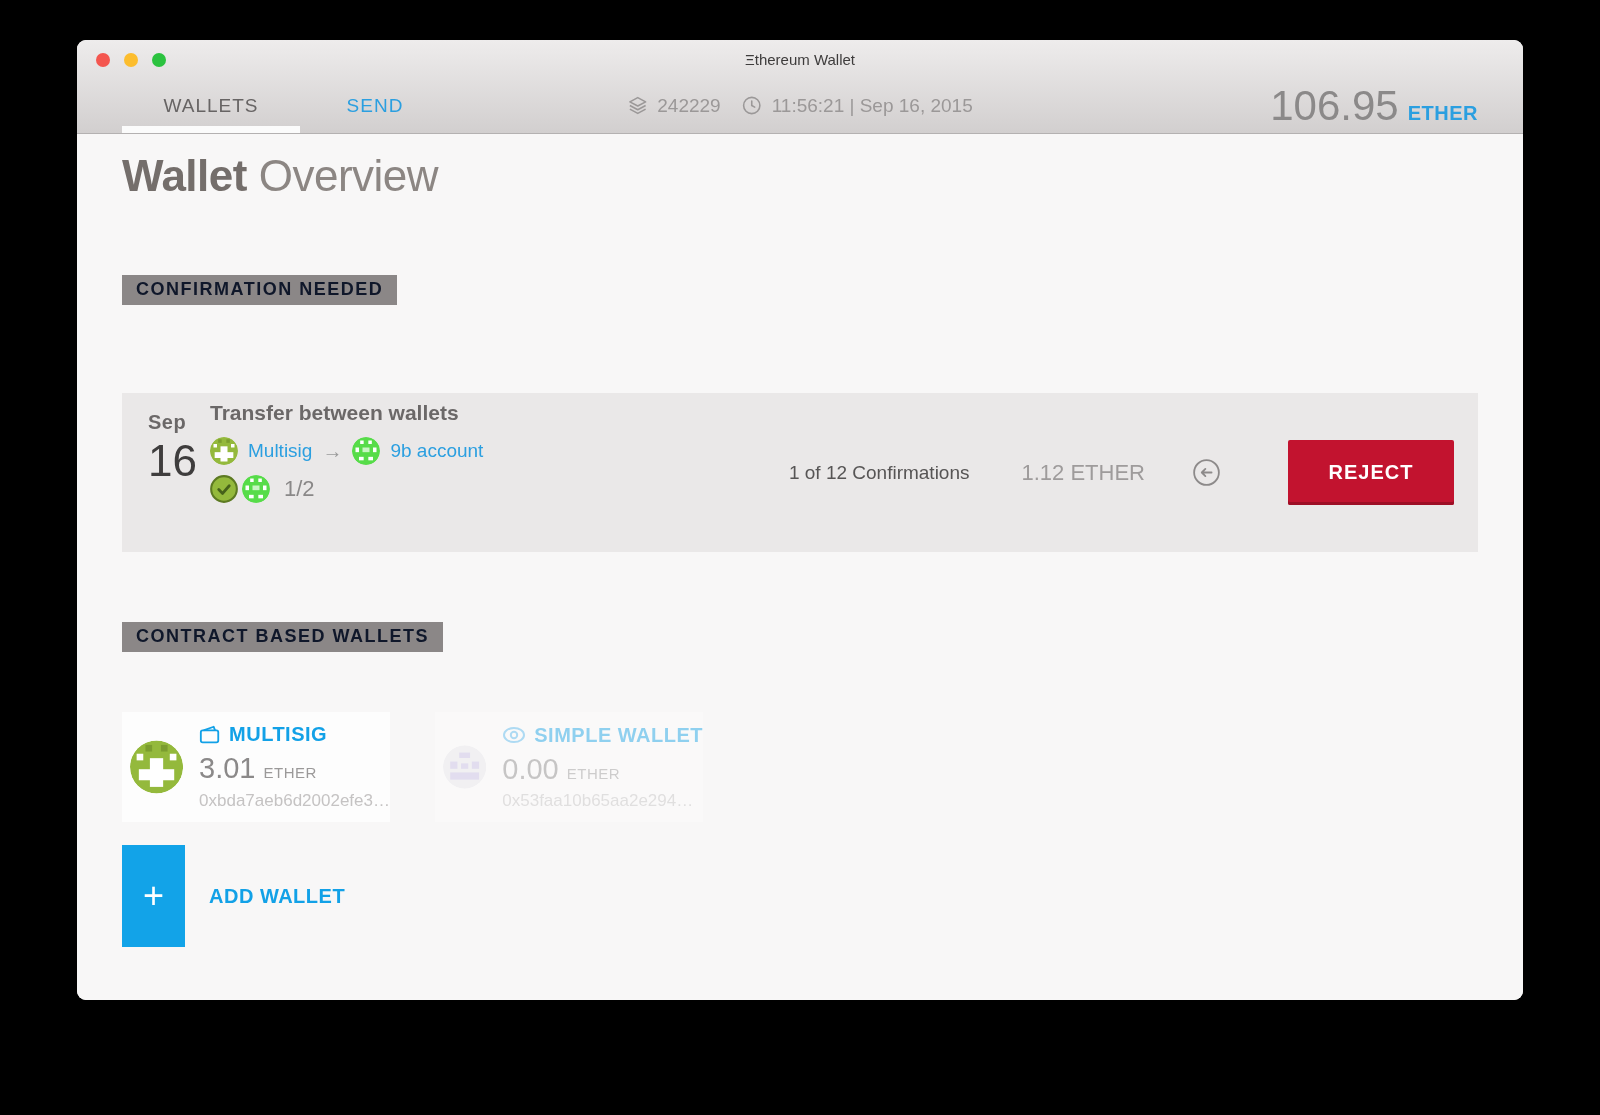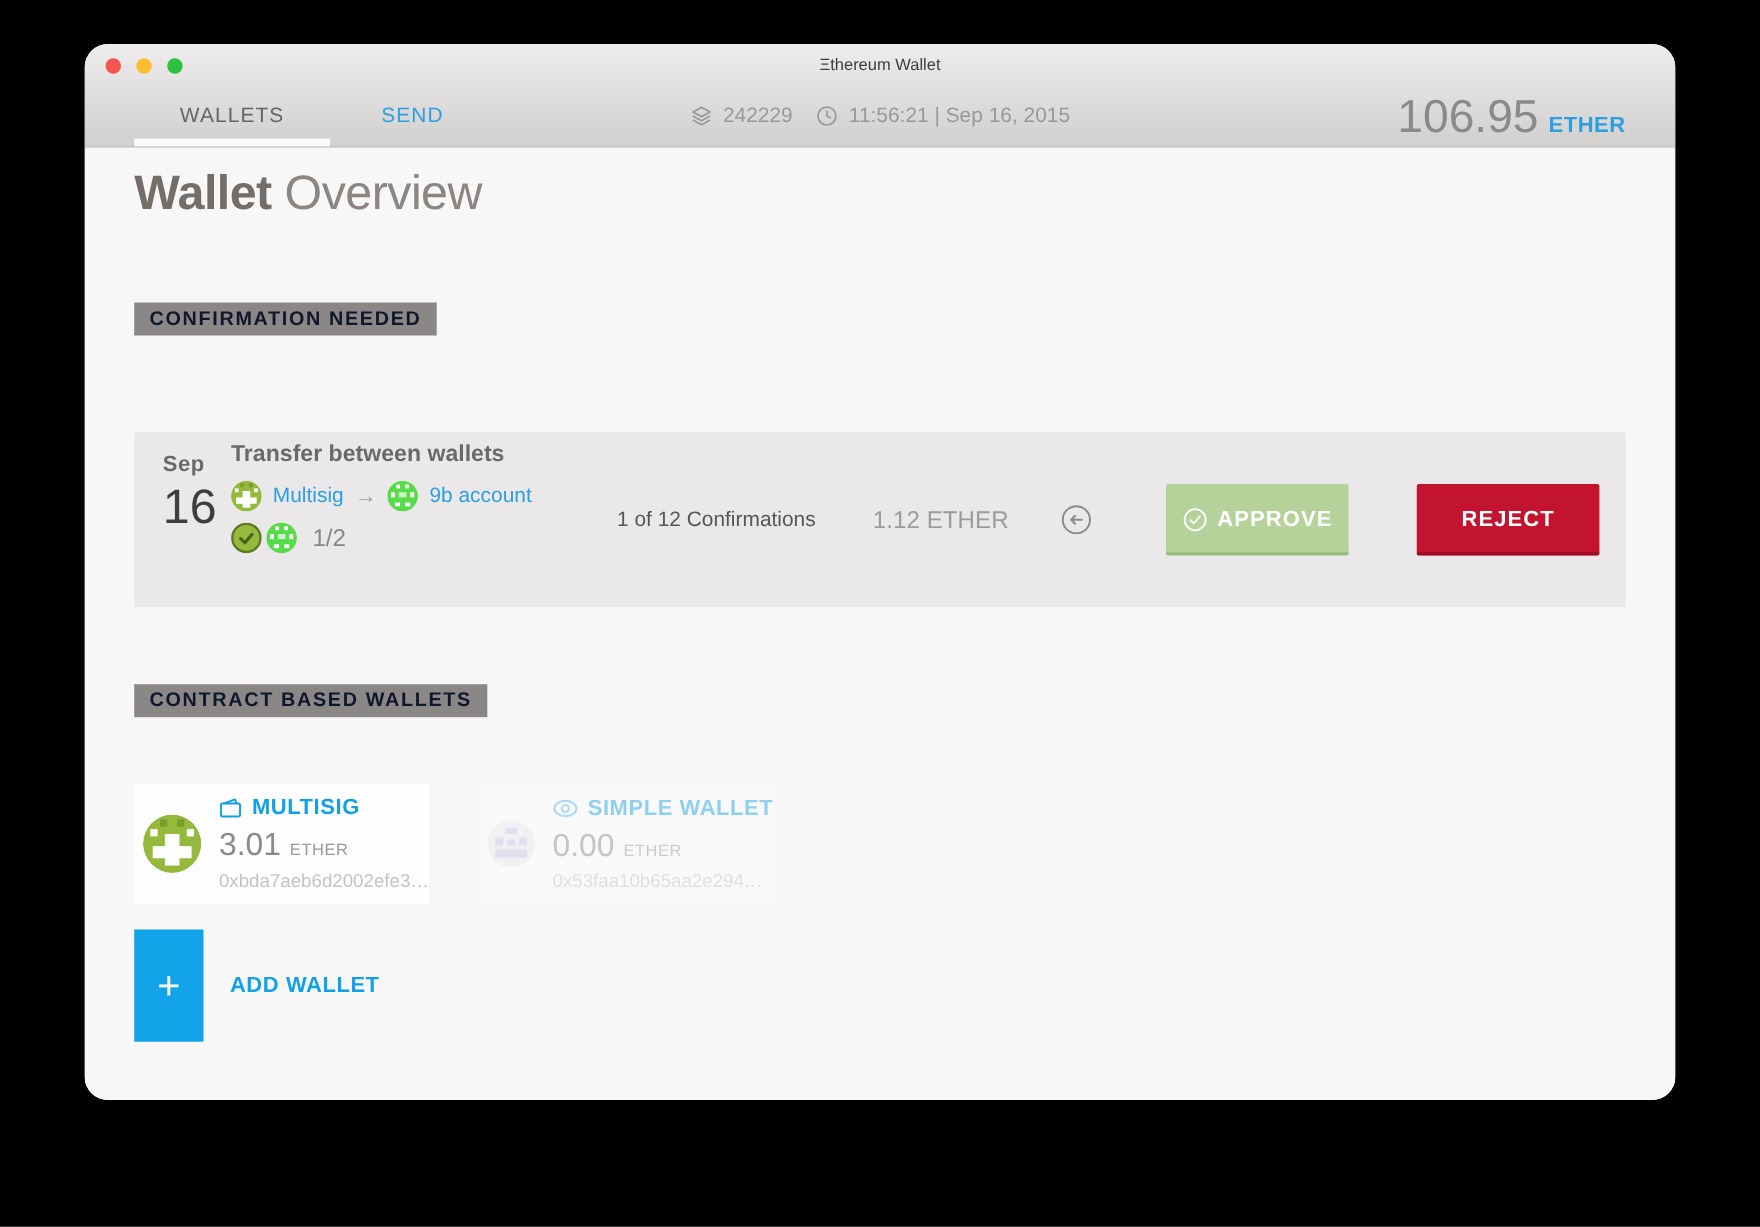--- a/index.html
+++ b/index.html
@@ -1,19 +1,19 @@
 <!DOCTYPE html>
 <html><head>
 <meta charset="utf-8">
 <style>
   * { margin:0; padding:0; box-sizing:border-box; }
   html,body { width:1600px; height:1115px; background:#000; font-family:"Liberation Sans", sans-serif; overflow:hidden; }
 
   .window { position:absolute; left:77px; top:40px; width:1446px; height:960px;
-            border-radius:21px; overflow:hidden; background:#f8f7f7;
+            border-radius:9px; overflow:hidden; background:#f8f7f7;
             box-shadow:0 18px 50px rgba(0,0,0,.6); }
 
   
   .header { position:relative; height:94px;
             background:linear-gradient(#eeecec, #d2cfcf);
             border-bottom:1px solid #b4b1b1; }
   .titlebar { position:relative; height:38px; text-align:center;
               line-height:40px; font-size:15px; color:#3e3c3c; }
   .traffic { position:absolute; left:19px; top:13px; display:flex; gap:14px; }
   .light { width:14px; height:14px; border-radius:50%; }
@@ -227,27 +227,20 @@
       </div>
 
       <div class="txconf">1 of 12 Confirmations</div>
       <div class="txamount">1.12 ETHER</div>
       <div class="dirarrow">
         <svg width="27" height="27" viewBox="0 0 24 24">
             <circle cx="12" cy="12" r="11" fill="none" stroke="#8d8a8a" stroke-width="1.6"></circle>
             <path d="M16.5 12 H8 M11 8.8 L7.8 12 L11 15.2" fill="none" stroke="#8d8a8a" stroke-width="1.6" stroke-linecap="round" stroke-linejoin="round"></path>
           </svg>
       </div>
-      <button class="btn btn-approve">
-        <svg width="23" height="23" viewBox="0 0 24 24">
-            <circle cx="12" cy="12" r="10" fill="none" stroke="#fff" stroke-width="1.7"></circle>
-            <path d="M7.5 12.3 L10.7 15.3 L16.5 8.8" fill="none" stroke="#fff" stroke-width="1.7" stroke-linecap="round" stroke-linejoin="round"></path>
-          </svg>
-        <span>APPROVE</span>
-      </button>
       <button class="btn btn-reject">
         <span>REJECT</span>
       </button>
     </div>
 
     <div>
       <span class="badge badge2">CONTRACT BASED WALLETS</span>
     </div>
 
     <div class="walletrow">

